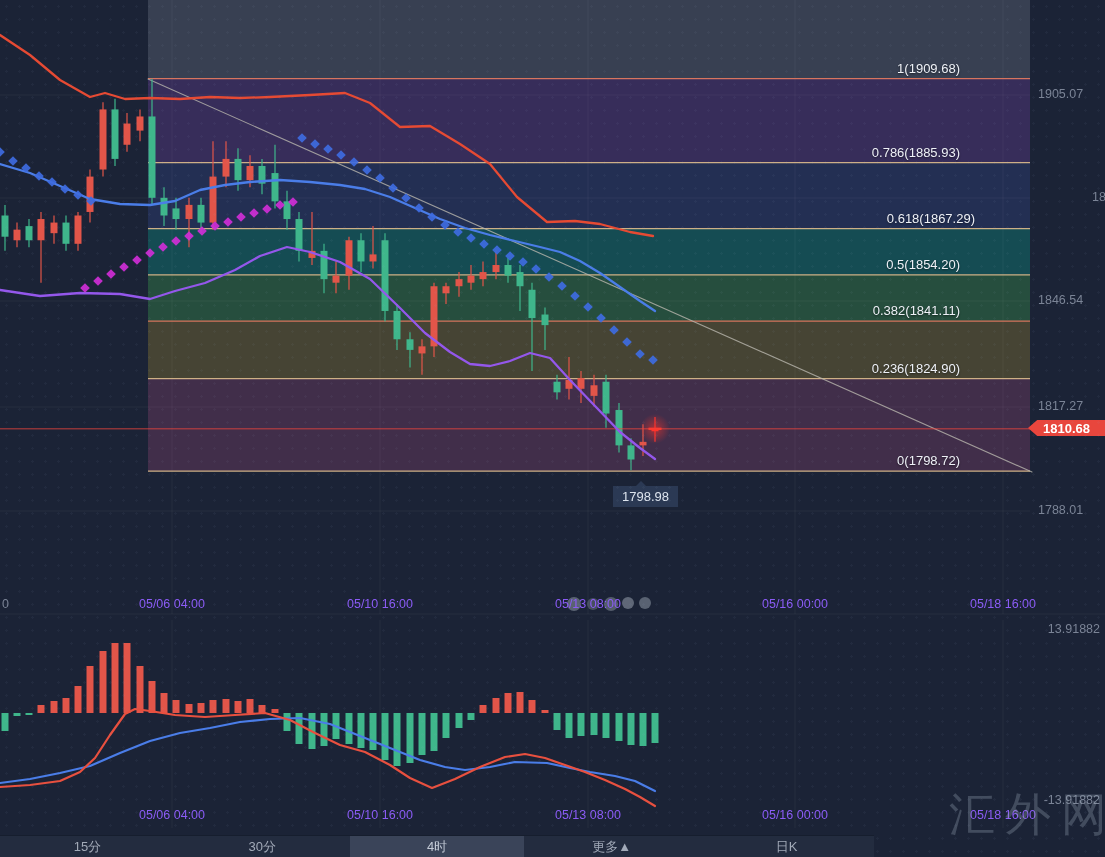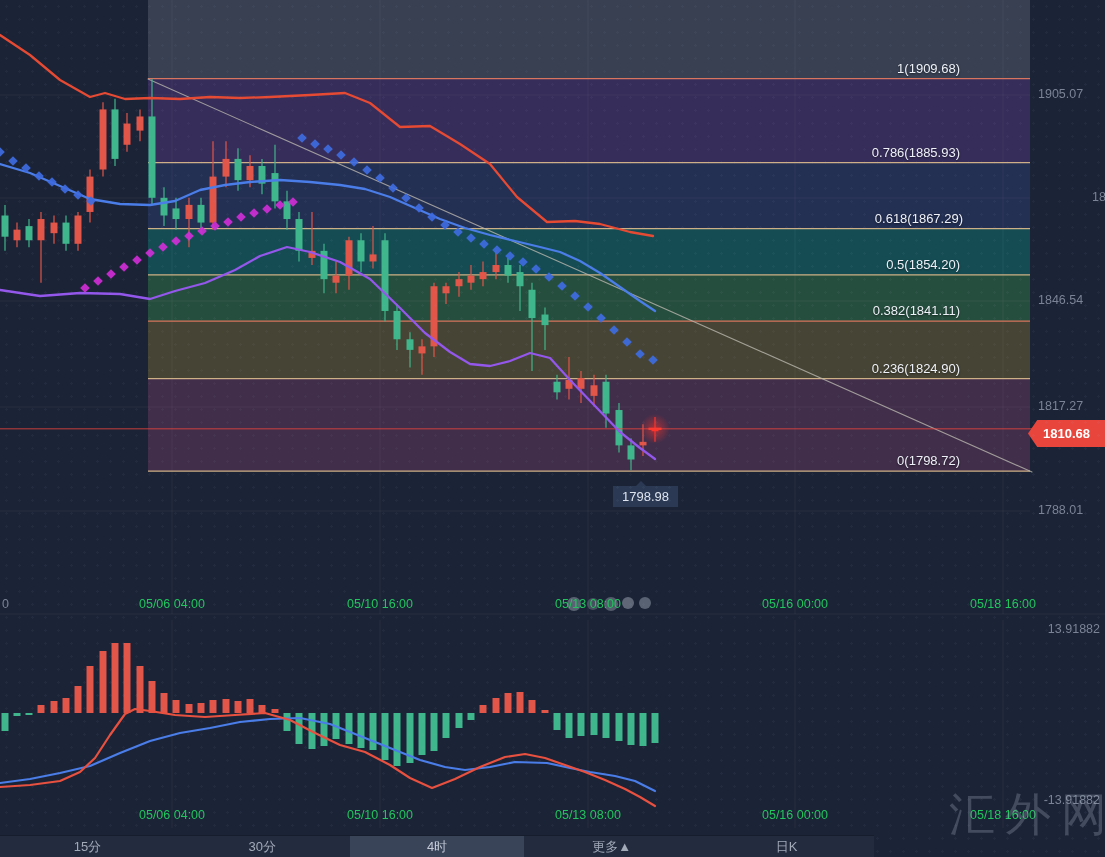--- a/index.html
+++ b/index.html
@@ -8,25 +8,25 @@
     background:#1b2336;font-family:"Liberation Sans",sans-serif;
     -webkit-font-smoothing:antialiased;
   }
   #screen::after{
     content:"";position:absolute;inset:0;pointer-events:none;
     background-image:radial-gradient(rgba(150,170,200,0.10) 1.1px, transparent 1.2px);
     background-size:13px 13px;opacity:.55;
   }
   #chart-svg{position:absolute;left:0;top:0;}
   .axis-label{position:absolute;color:#7b8496;font-size:12.5px;white-space:nowrap;}
-  .date-label{position:absolute;color:#22c55e;font-size:12.5px;transform:translateX(-50%);white-space:nowrap;}
+  .date-label{position:absolute;color:#8b5cf6;font-size:12.5px;transform:translateX(-50%);white-space:nowrap;}
   .fib-label{position:absolute;color:#eef1f7;font-size:13px;white-space:nowrap;text-shadow:0 1px 2px rgba(0,0,0,.5);}
   .ind-label{position:absolute;color:#7b8496;font-size:12.5px;right:5px;text-align:right;}
   #price-badge{
-    position:absolute;left:1028px;top:420px;width:77px;height:27px;
+    position:absolute;left:1028px;top:420px;width:77px;height:16px;
     display:flex;align-items:center;justify-content:center;
     color:#fff;font-size:13px;font-weight:600;
     clip-path:polygon(0 50%,12% 0,100% 0,100% 100%,12% 100%);
   }
   #low-tooltip{
     position:absolute;left:613px;top:486px;padding:3px 9px;border-radius:0;
     background:rgba(44,58,85,.96);color:#dde4ee;font-size:13px;
   }
   #low-tooltip::before{
     content:"";position:absolute;top:-5px;left:22px;
@@ -350,21 +350,21 @@
   <div class="layer" id="right-axis">
       <div class="axis-label" style="left: 1038px; top: 87px;">1905.07</div>
       <div class="axis-label" style="left: 1092px; top: 190px;">1875.80</div>
       <div class="axis-label" style="left: 1038px; top: 293px;">1846.54</div>
       <div class="axis-label" style="left: 1038px; top: 399px;">1817.27</div>
       <div class="axis-label" style="left: 1038px; top: 503px;">1788.01</div>
     </div>
   <div class="layer" id="fib-labels">
       <div class="fib-label" style="right: 145px; top: 60.6958px;">1(1909.68)</div>
       <div class="fib-label" style="right: 145px; top: 144.692px;">0.786(1885.93)</div>
-      <div class="fib-label" style="right: 142px; top: 210.616px;">0.618(1867.29)</div>
+      <div class="fib-label" style="right: 130px; top: 210.616px;">0.618(1867.29)</div>
       <div class="fib-label" style="right: 145px; top: 256.912px;">0.5(1854.20)</div>
       <div class="fib-label" style="right: 145px; top: 303.207px;">0.382(1841.11)</div>
       <div class="fib-label" style="right: 145px; top: 360.537px;">0.236(1824.90)</div>
       <div class="fib-label" style="right: 145px; top: 453.127px;">0(1798.72)</div>
     </div>
   <div class="layer" id="main-dates">
       <div class="axis-label" style="left: 2px; top: 597px;">0</div>
       <div class="date-label" style="left: 172px; top: 597px;">05/06 04:00</div>
       <div class="date-label" style="left: 380px; top: 597px;">05/10 16:00</div>
       <div class="date-label" style="left: 588px; top: 597px;">05/13 08:00</div>

